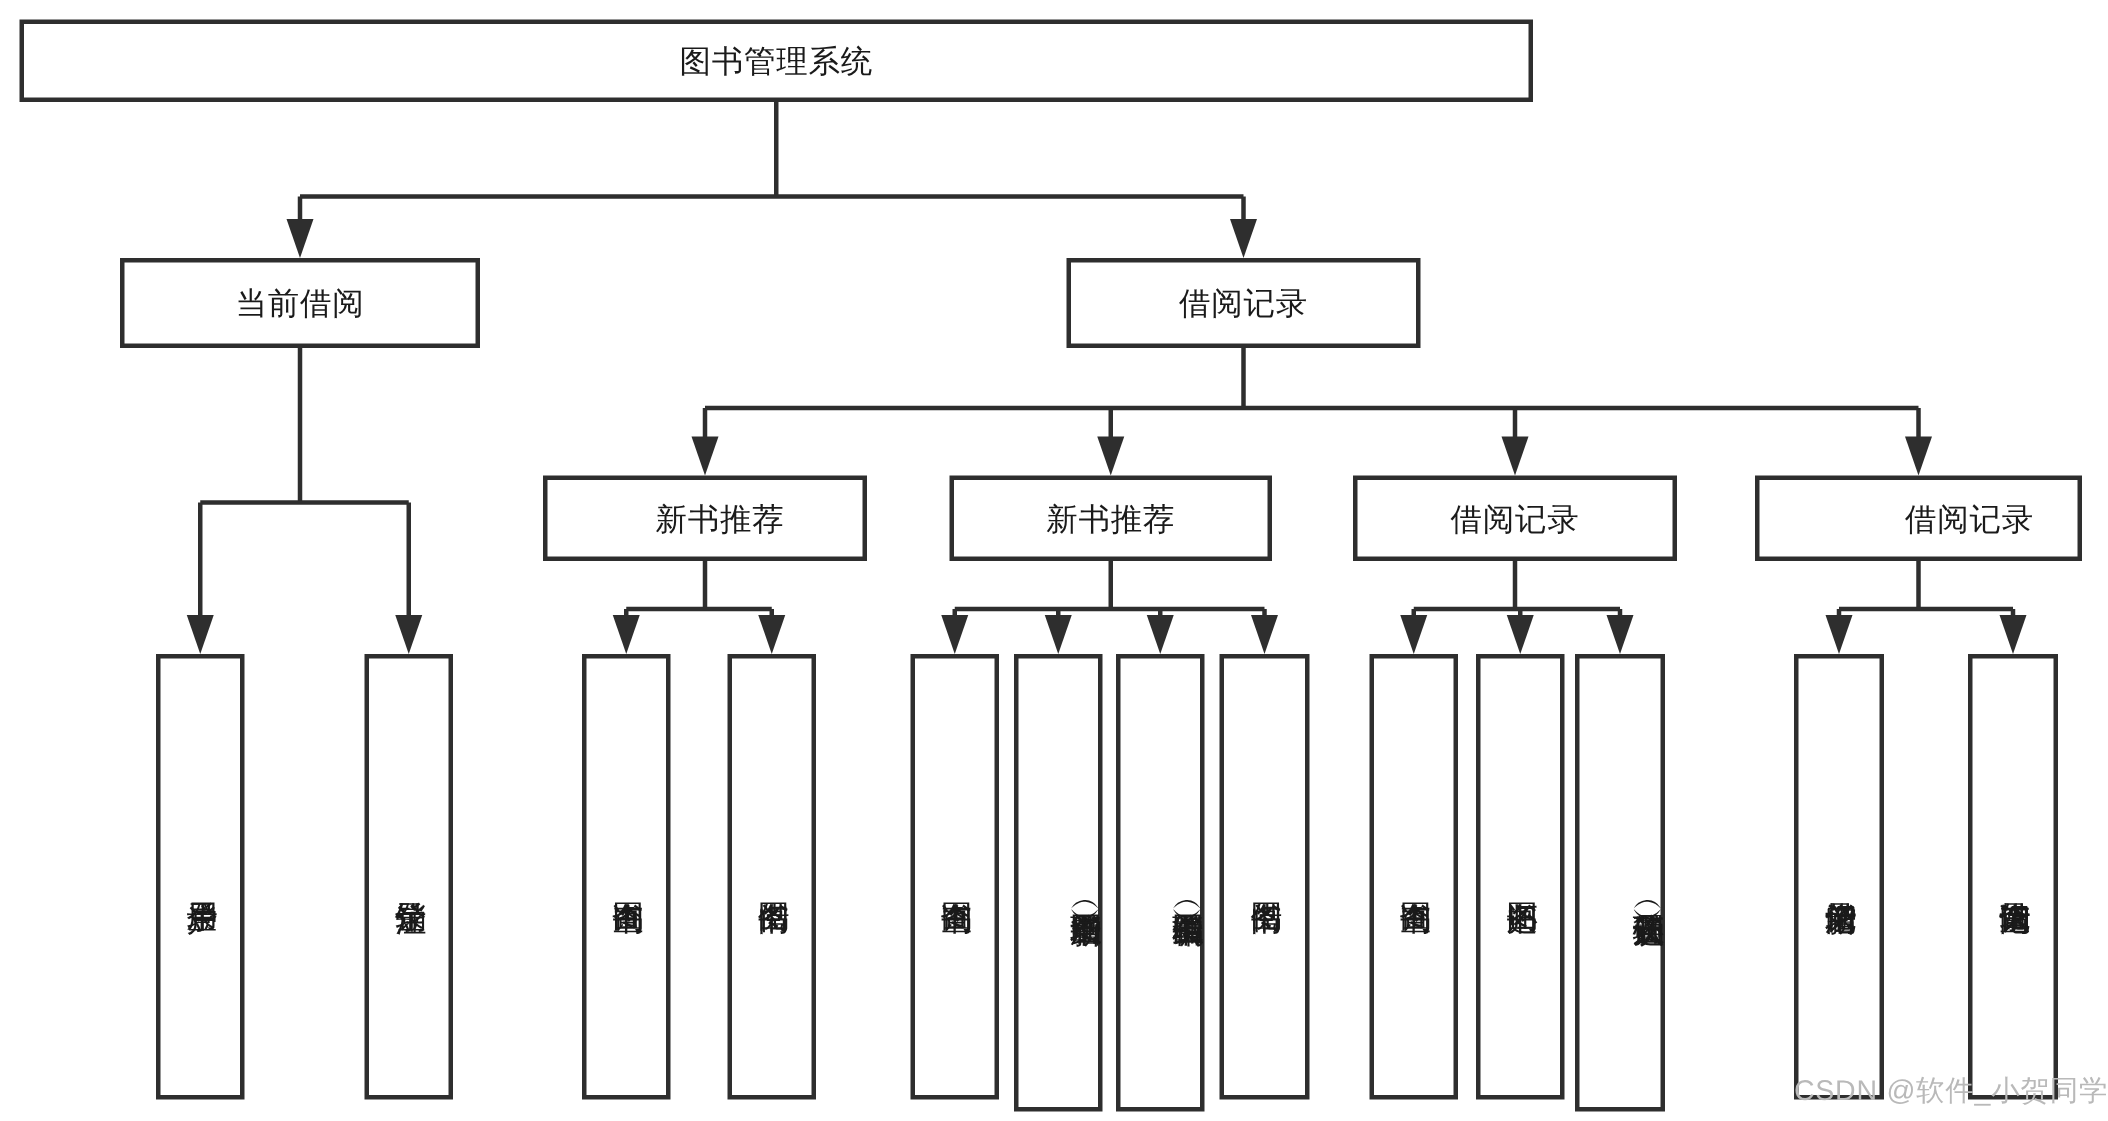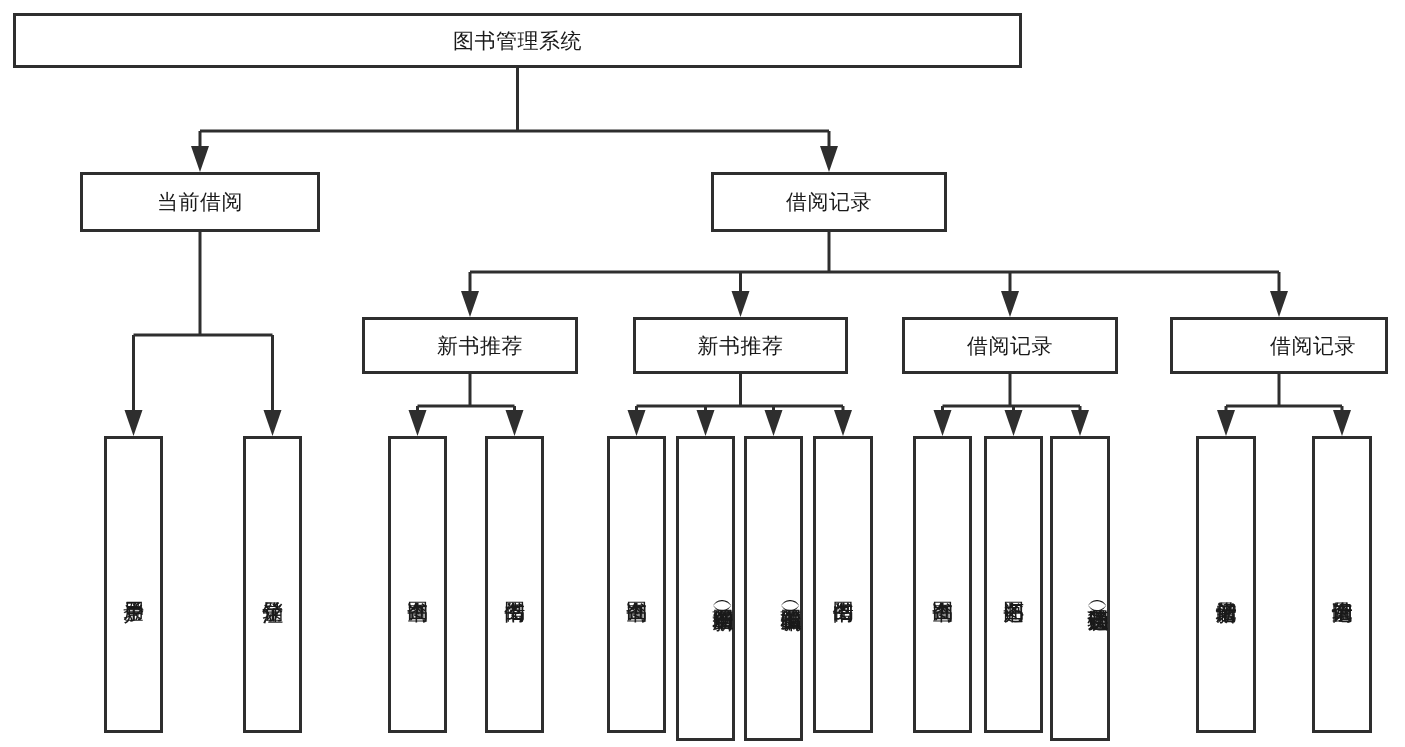--- a/index.html
+++ b/index.html
@@ -180,14 +180,15 @@
       <div class="node-label-v align-top" style="left: 676px; top: 436px; width: 59px; height: 297px; padding-top: 8px;">新增图书（管理员）</div>
       <div class="node-label-v align-top" style="left: 744px; top: 436px; width: 59px; height: 297px; padding-top: 8px;">编辑图书（管理员）</div>
       <div class="node-label-v" style="left: 813px; top: 436px; width: 60px; height: 297px;">借阅图书</div>
       <div class="node-label-v" style="left: 913px; top: 436px; width: 59px; height: 297px;">查询图书</div>
       <div class="node-label-v" style="left: 984px; top: 436px; width: 59px; height: 297px;">归还图书</div>
       <div class="node-label-v align-top" style="left: 1050px; top: 436px; width: 60px; height: 297px; padding-top: 8px;">确认归还（管理员）</div>
       <div class="node-label-v" style="left: 1196px; top: 436px; width: 60px; height: 297px;">新增借阅记录</div>
       <div class="node-label-v" style="left: 1312px; top: 436px; width: 60px; height: 297px;">查询借阅记录</div>
     </div>
 
+  <div class="watermark" style="left: 1196px; top: 714px;">CSDN @软件_小贺同学</div>
 
 </div>
 
 </body></html>

